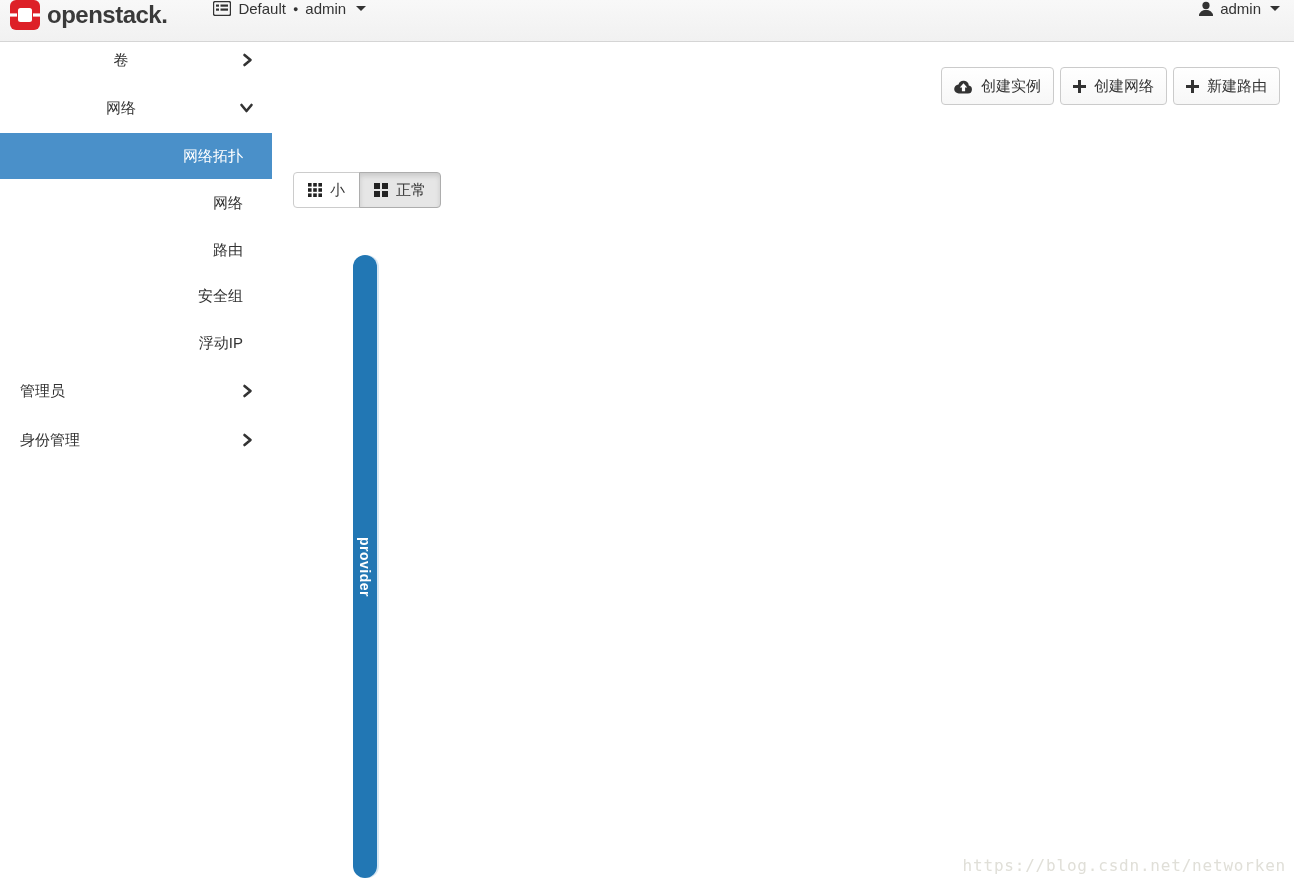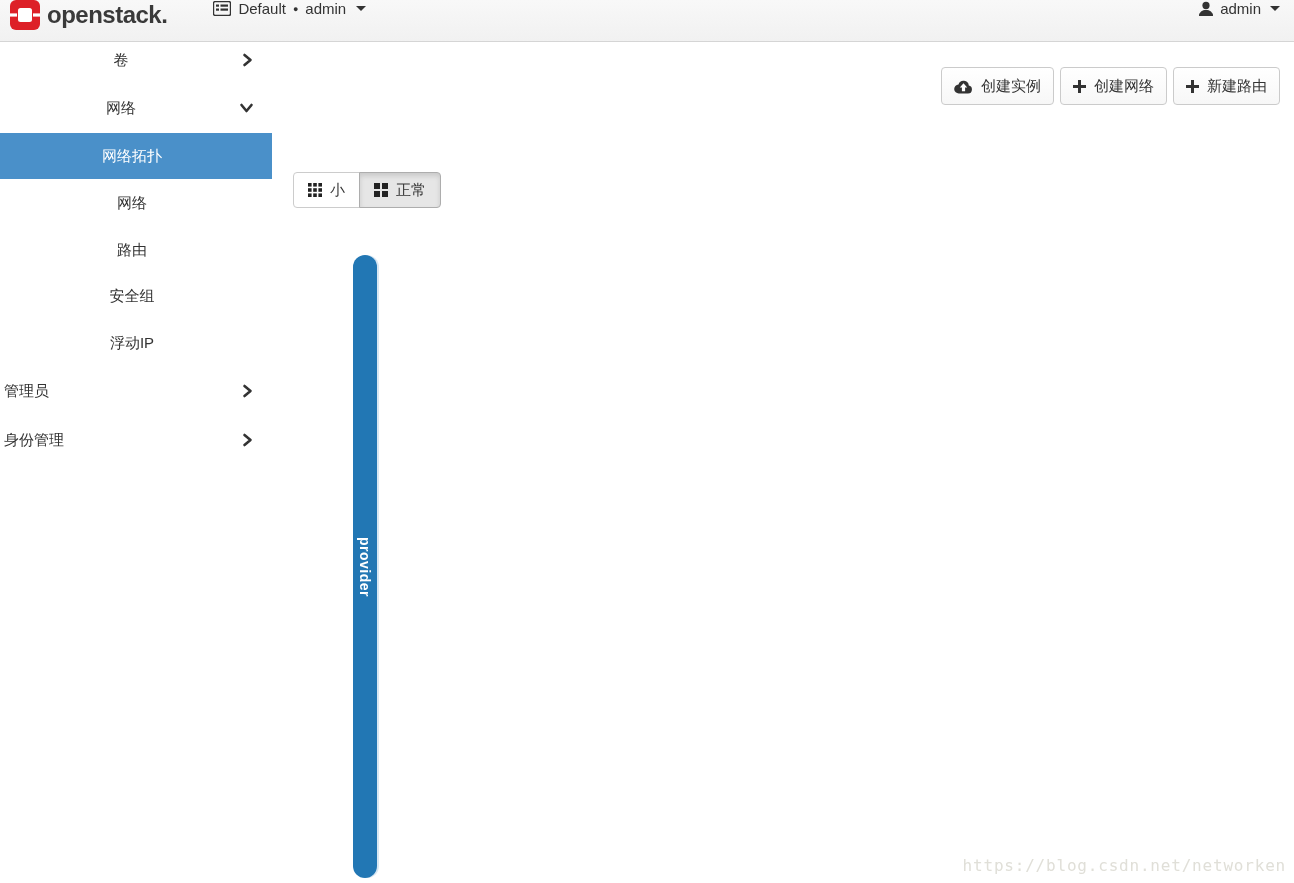--- a/index.html
+++ b/index.html
@@ -39,23 +39,23 @@
   }
 
   
   .sidebar { position:absolute; top:42px; left:0; width:272px; bottom:0; background:#fff; }
   .nav-row {
     position:absolute; left:0; right:0; height:46px; line-height:46px;
     font-size:15px; color:#333; cursor:pointer;
   }
   .nav-row .chev { position:absolute; right:18px; top:50%; transform:translateY(-50%); line-height:0; }
   .nav-group { text-align:center; padding-right:30px; }
-  .nav-sub { text-align:center; padding-right:8px; }
+  .nav-sub { text-align:right; padding-right:29px; }
   .nav-sub.active { background:#4a90c9; color:#fff; }
-  .nav-section { text-align:left; padding-left:4px; }
+  .nav-section { text-align:left; padding-left:20px; }
 
   
   .main { position:absolute; left:272px; top:42px; right:0; bottom:0; }
 
   .actions { position:absolute; top:25px; right:14px; display:flex; gap:6px; }
   .btn {
     height:38px; padding:0 12px;
     display:flex; align-items:center; gap:8px;
     background:linear-gradient(#ffffff,#f7f7f7);
     border:1px solid #cbcbcb; border-radius:4px;

